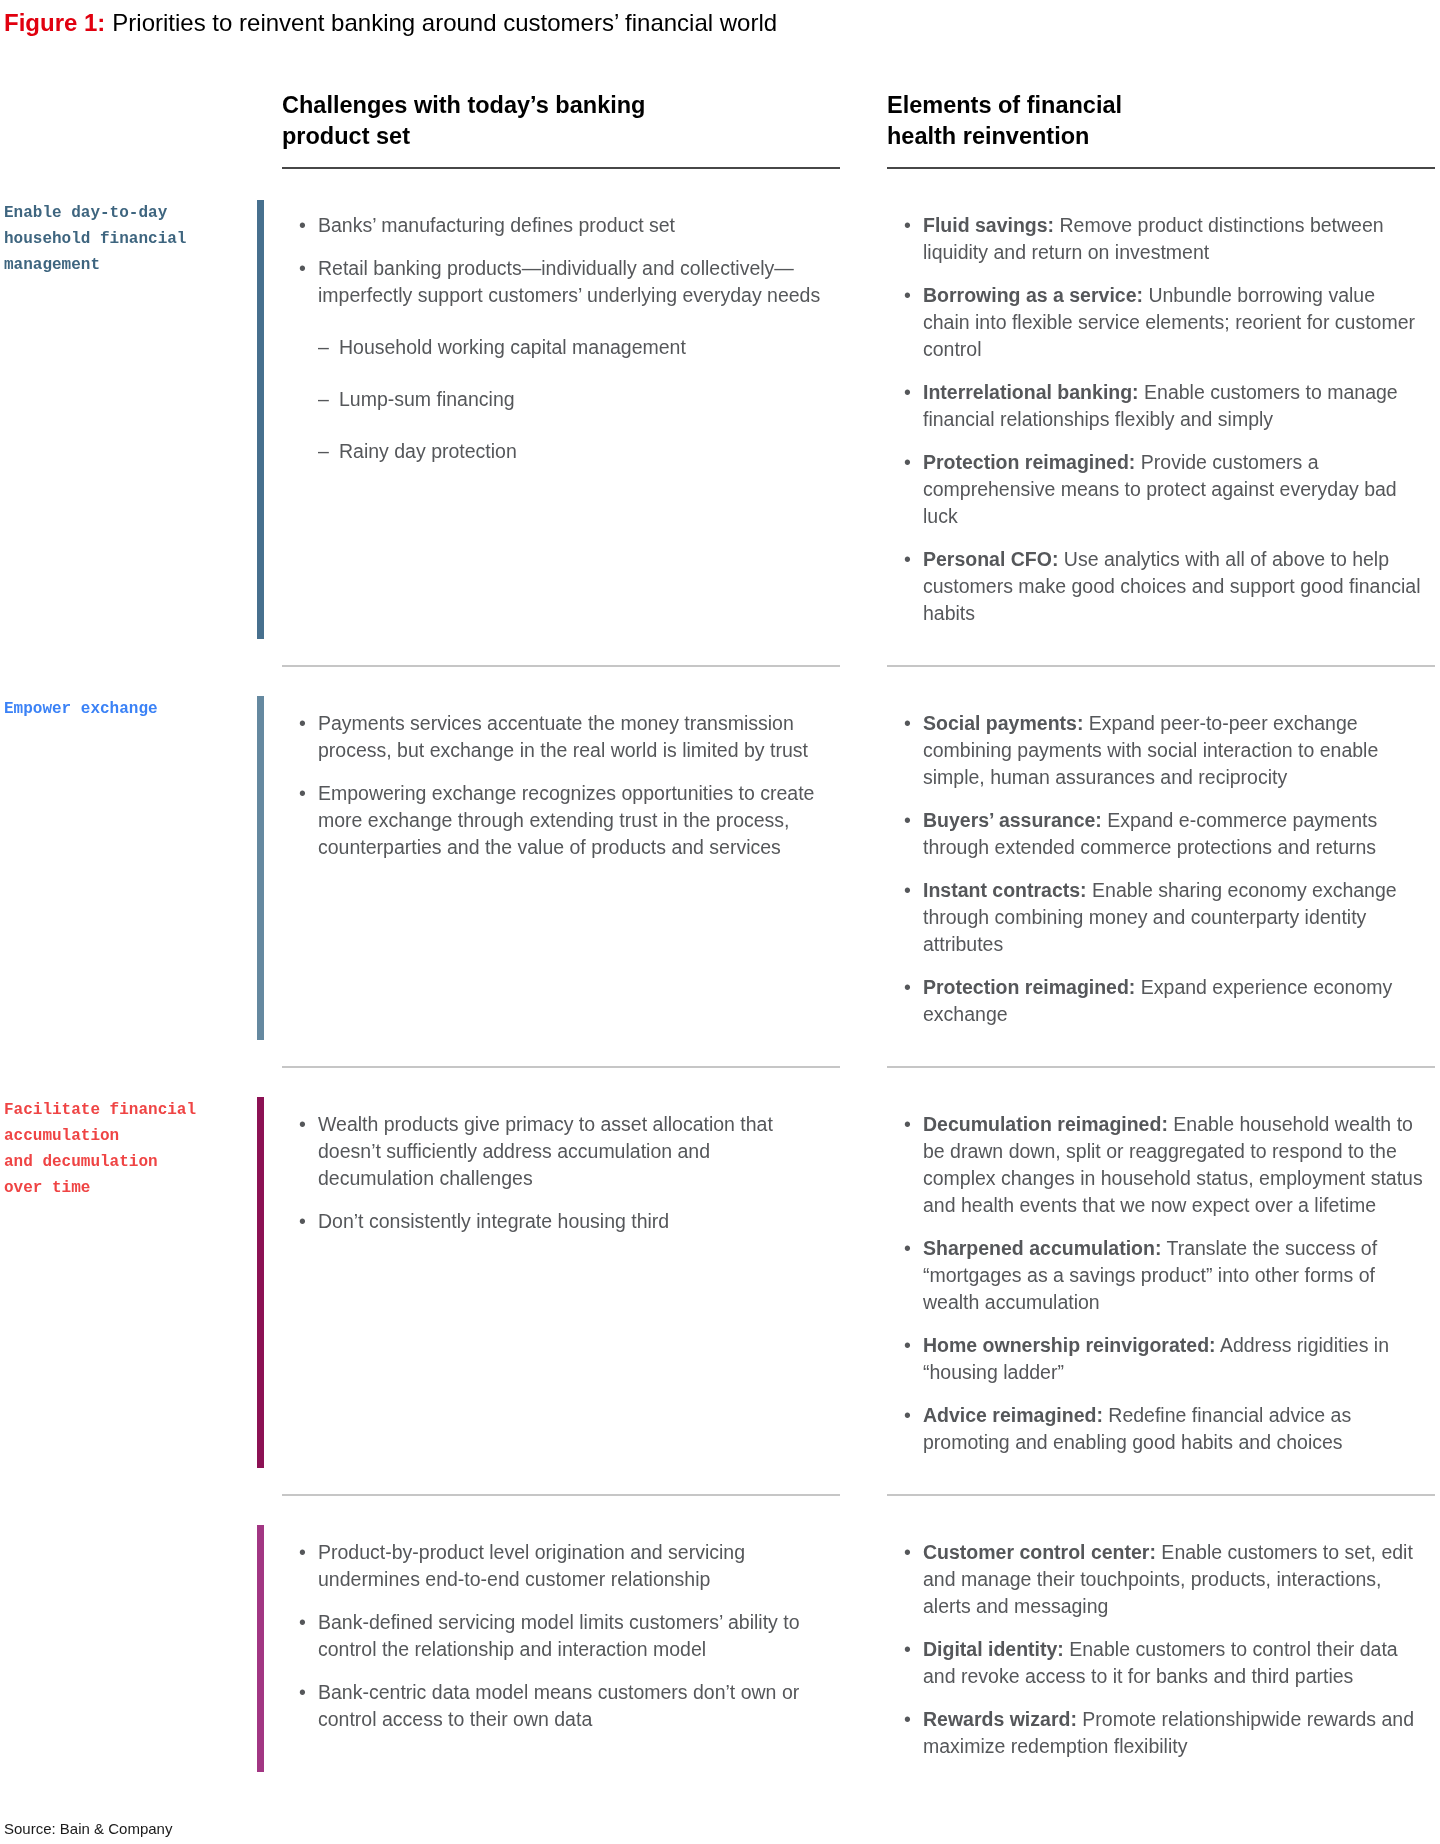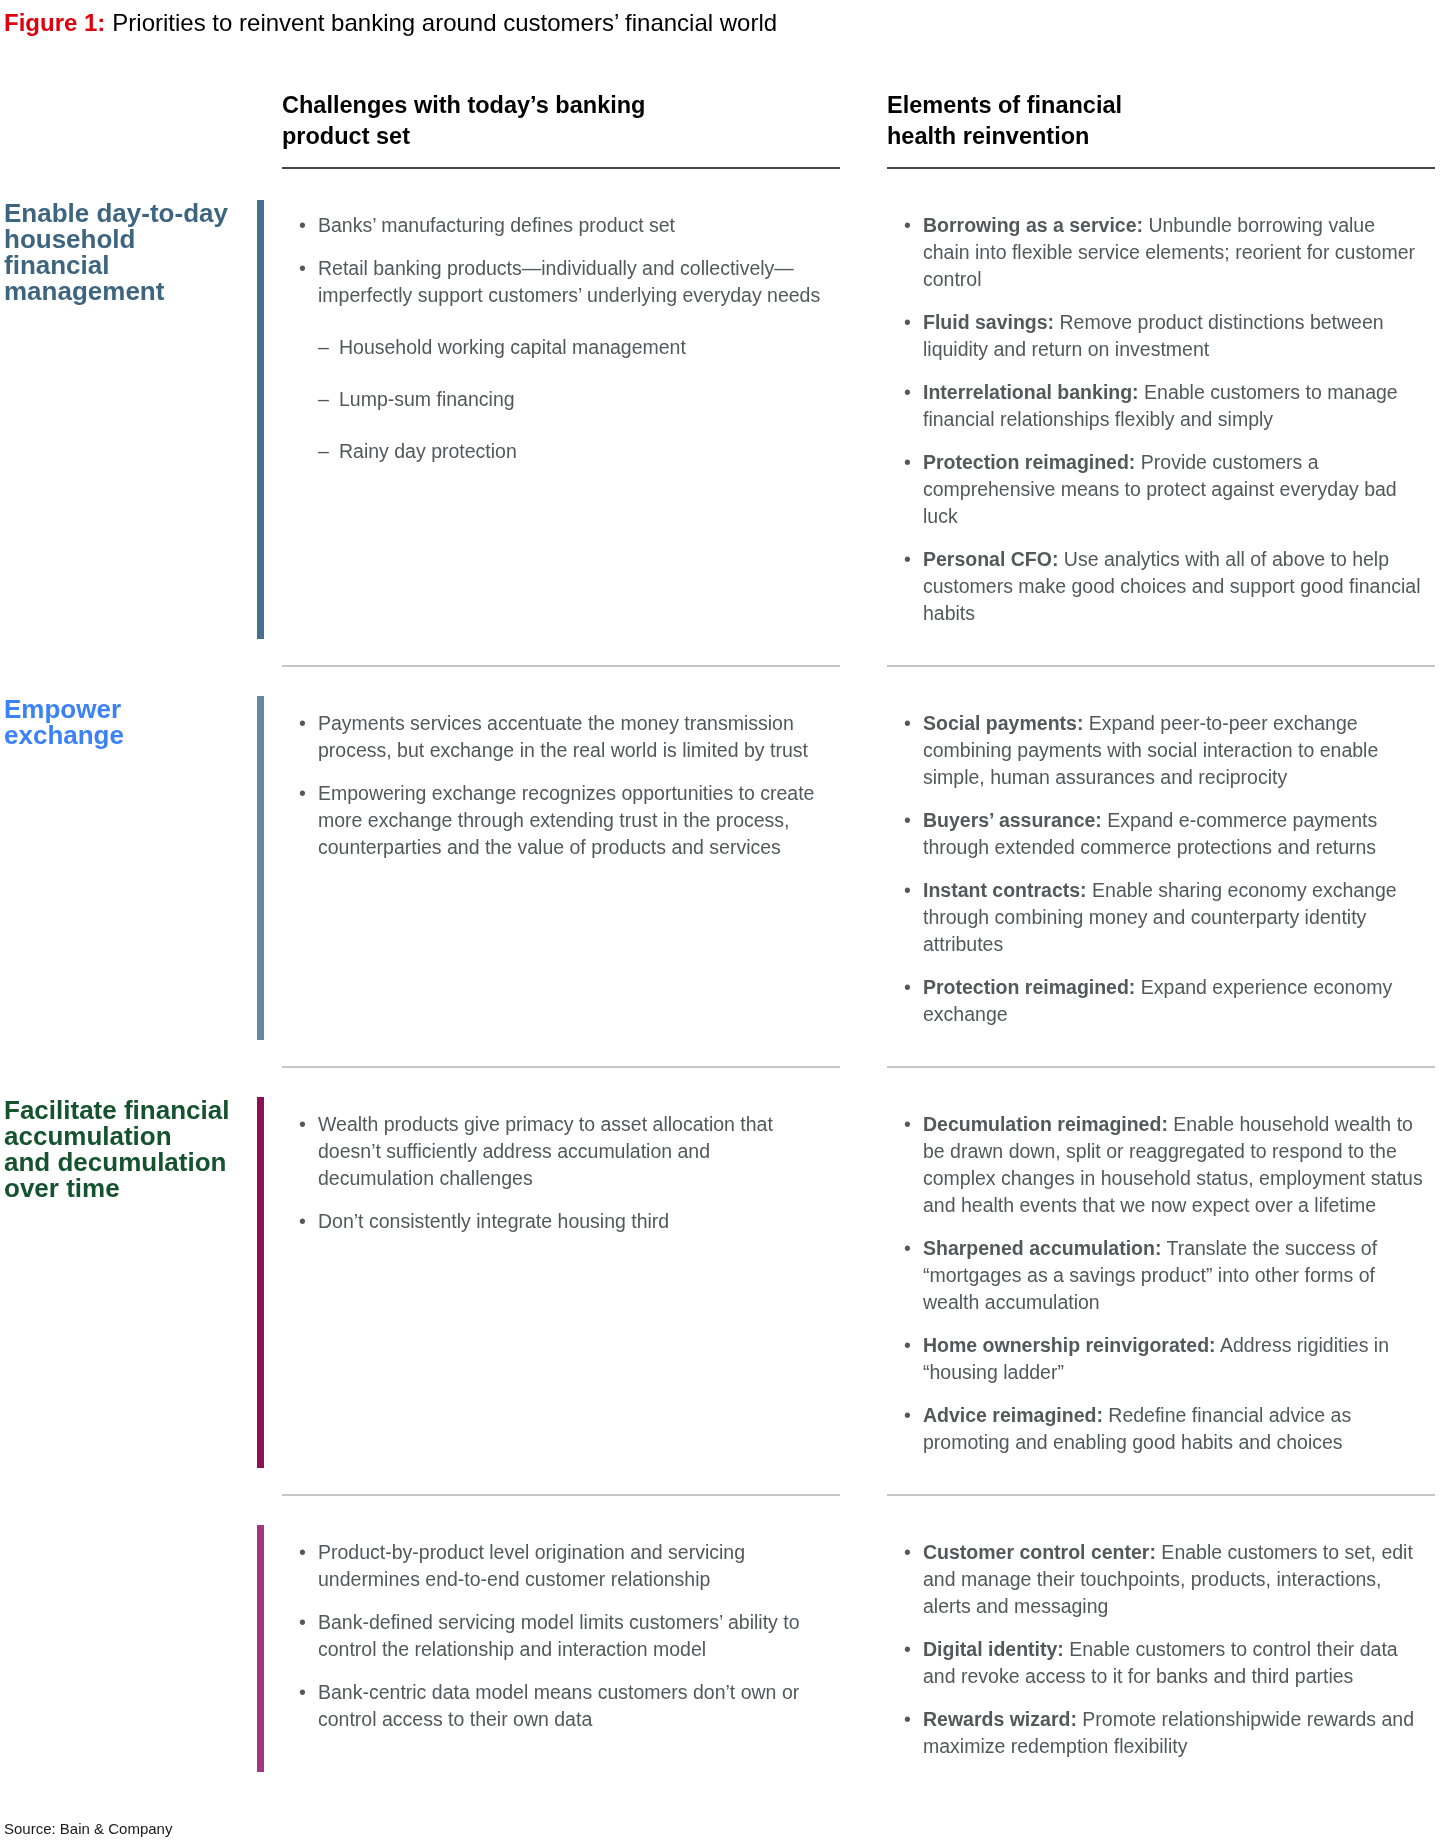--- a/index.html
+++ b/index.html
@@ -36,25 +36,26 @@
     line-height: 31px;
     font-weight: bold;
     color: #000000;
     white-space: pre-line;
   }
   .hc1 { grid-column: 3; }
   .hc2 { grid-column: 5; }
   .cell { padding-top: 31px; padding-bottom: 26px; }
   .label-cell {
     grid-column: 1;
-    font-size: 26px;
+    font-size: 16px;
     line-height: 26px;
     font-weight: bold;
     white-space: pre-line;
     padding-right: 10px;
+    font-family: Liberation Mono, monospace;
   }
   .bar-cell { grid-column: 2; display: flex; }
   .bar { width: 7px; margin-left: 4px; }
   .col1 { grid-column: 3; }
   .col2 { grid-column: 5; }
   .content-cell {
     font-size: 19.5px;
     line-height: 27px;
   }
   .content-cell.sep { border-top: 2px solid #c6c6c6; }
@@ -108,22 +109,22 @@
           <li class="bullet">Banks’ manufacturing defines product set</li>
           <li class="bullet">Retail banking products—individually and collectively—imperfectly support customers’ underlying everyday needs<ul class="subs">
               <li>Household working capital management</li>
               <li>Lump-sum financing</li>
               <li>Rainy day protection</li>
             </ul></li>
         </ul>
       </div>
   <div class="cell content-cell col2">
         <ul class="bullets">
+          <li class="bullet"><strong class="lead">Fluid savings:</strong> Remove product distinctions between liquidity and return on investment</li>
           <li class="bullet"><strong class="lead">Borrowing as a service:</strong> Unbundle borrowing value chain into flexible service elements; reorient for customer control</li>
-          <li class="bullet"><strong class="lead">Fluid savings:</strong> Remove product distinctions between liquidity and return on investment</li>
           <li class="bullet"><strong class="lead">Interrelational banking:</strong> Enable customers to manage financial relationships flexibly and simply</li>
           <li class="bullet"><strong class="lead">Protection reimagined:</strong> Provide customers a comprehensive means to protect against everyday bad luck</li>
           <li class="bullet"><strong class="lead">Personal CFO:</strong> Use analytics with all of above to help customers make good choices and support good financial habits</li>
         </ul>
       </div>
 
   <div class="cell label-cell" style="color: #3b82f6;">Empower exchange</div>
   <div class="cell bar-cell">
         <div class="bar" style="background: rgb(101, 137, 160);"></div>
       </div>
@@ -135,21 +136,21 @@
       </div>
   <div class="cell content-cell col2 sep">
         <ul class="bullets">
           <li class="bullet"><strong class="lead">Social payments:</strong> Expand peer-to-peer exchange combining payments with social interaction to enable simple, human assurances and reciprocity</li>
           <li class="bullet"><strong class="lead">Buyers’ assurance:</strong> Expand e-commerce payments through extended commerce protections and returns</li>
           <li class="bullet"><strong class="lead">Instant contracts:</strong> Enable sharing economy exchange through combining money and counterparty identity attributes</li>
           <li class="bullet"><strong class="lead">Protection reimagined:</strong> Expand experience economy exchange</li>
         </ul>
       </div>
 
-  <div class="cell label-cell" style="color: #14532d;">Facilitate financial
+  <div class="cell label-cell" style="color: #ef4444;">Facilitate financial
 accumulation
 and decumulation
 over time</div>
   <div class="cell bar-cell">
         <div class="bar" style="background: rgb(140, 17, 84);"></div>
       </div>
   <div class="cell content-cell col1 sep">
         <ul class="bullets">
           <li class="bullet">Wealth products give primacy to asset allocation that doesn’t sufficiently address accumulation and decumulation challenges</li>
           <li class="bullet">Don’t consistently integrate housing third</li>

